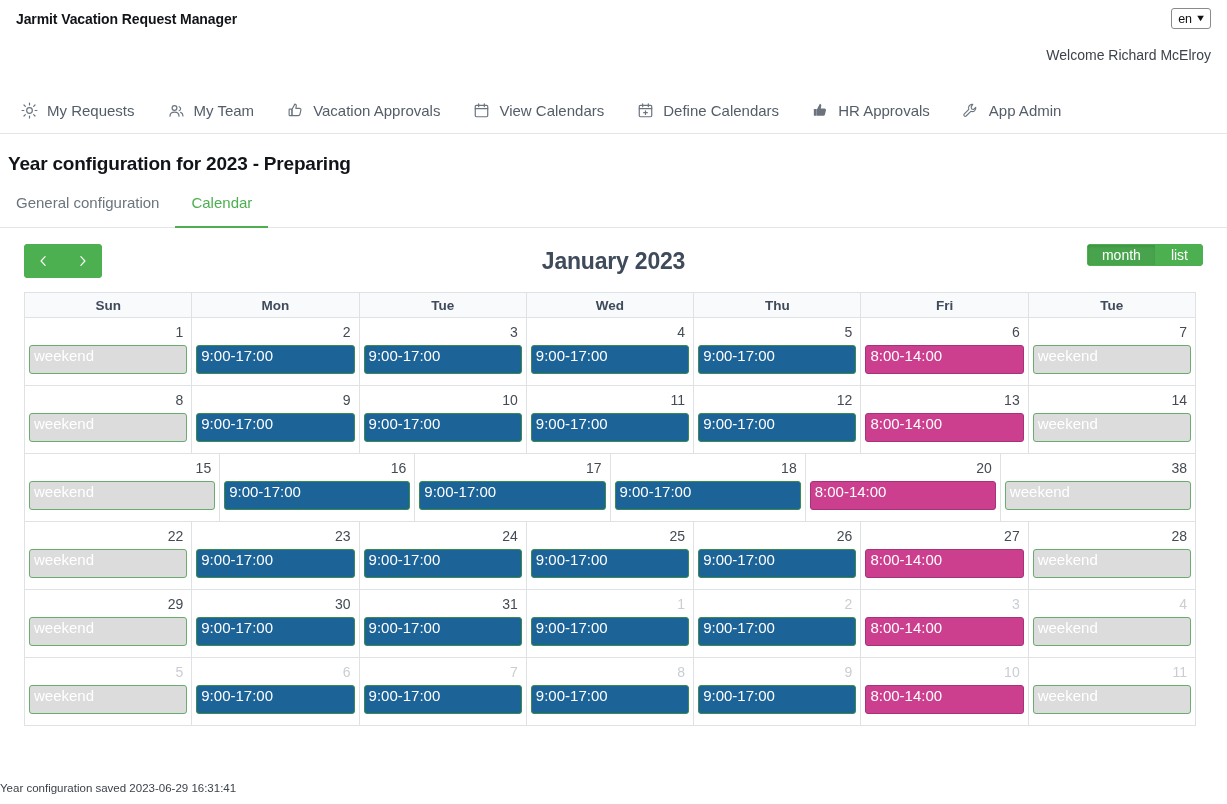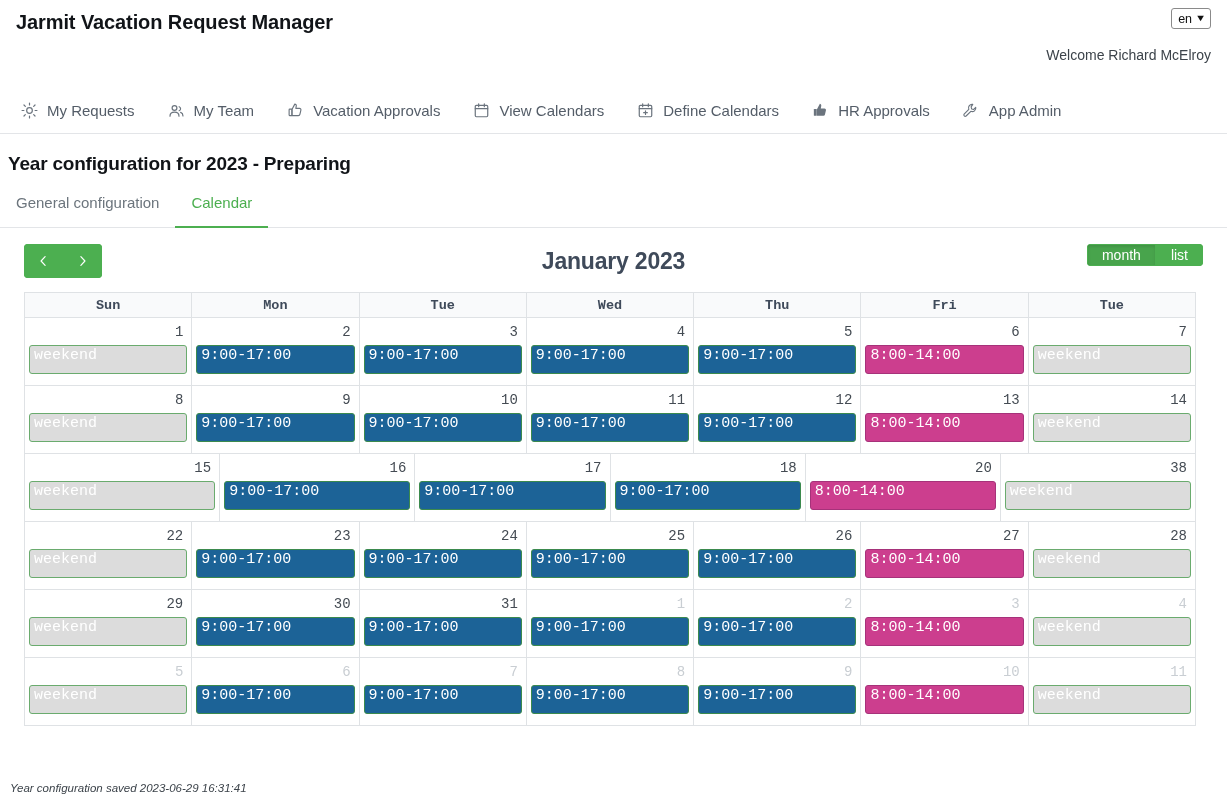--- a/index.html
+++ b/index.html
@@ -18,21 +18,21 @@
 
   
   .app-header {
     position: relative;
     height: 88px;
   }
   .app-title {
     position: absolute;
     left: 16px;
     top: 11px;
-    font-size: 20px;
+    font-size: 14px;
     font-weight: bold;
     color: #111418;
     letter-spacing: -0.1px;
   }
   .lang-select {
     position: absolute;
     right: 16px;
     top: 8px;
     border: 1px solid #8a8a8a;
     background: #ffffff;
@@ -181,21 +181,20 @@
     box-shadow: inset 0 2px 3px rgba(0,0,0,.10);
   }
 
   
   .calendar {
     margin: 0 31px 8px 24px;
     border: 1px solid #dfe2e5;
     border-right: none;
     border-bottom: none;
     background: #f0abfc;
-    font-family: Liberation Mono, monospace;
   }
   .cal-row {
     display: flex;
   }
   .cal-head-cell {
     flex: 1 1 0;
     box-sizing: border-box;
     border-right: 1px solid #dfe2e5;
     border-bottom: 1px solid #dfe2e5;
     background: #f9fafb;
@@ -253,25 +252,24 @@
     color: #ffffff;
   }
   .chip.holiday {
     background: #4a8c0d;
     border: 1px solid #3b8a4e;
   }
 
   
   .footer-status {
     position: absolute;
-    left: 10px;
+    left: 0;
     bottom: 10px;
     font-size: 11.5px;
     color: #3c434a;
-    font-style: italic;
   }
 </style>
 </head>
 <body>
 
 <div class="app-header">
   <div class="app-title">Jarmit Vacation Request Manager</div>
 
   <div class="lang-select">
     <span>en</span>

